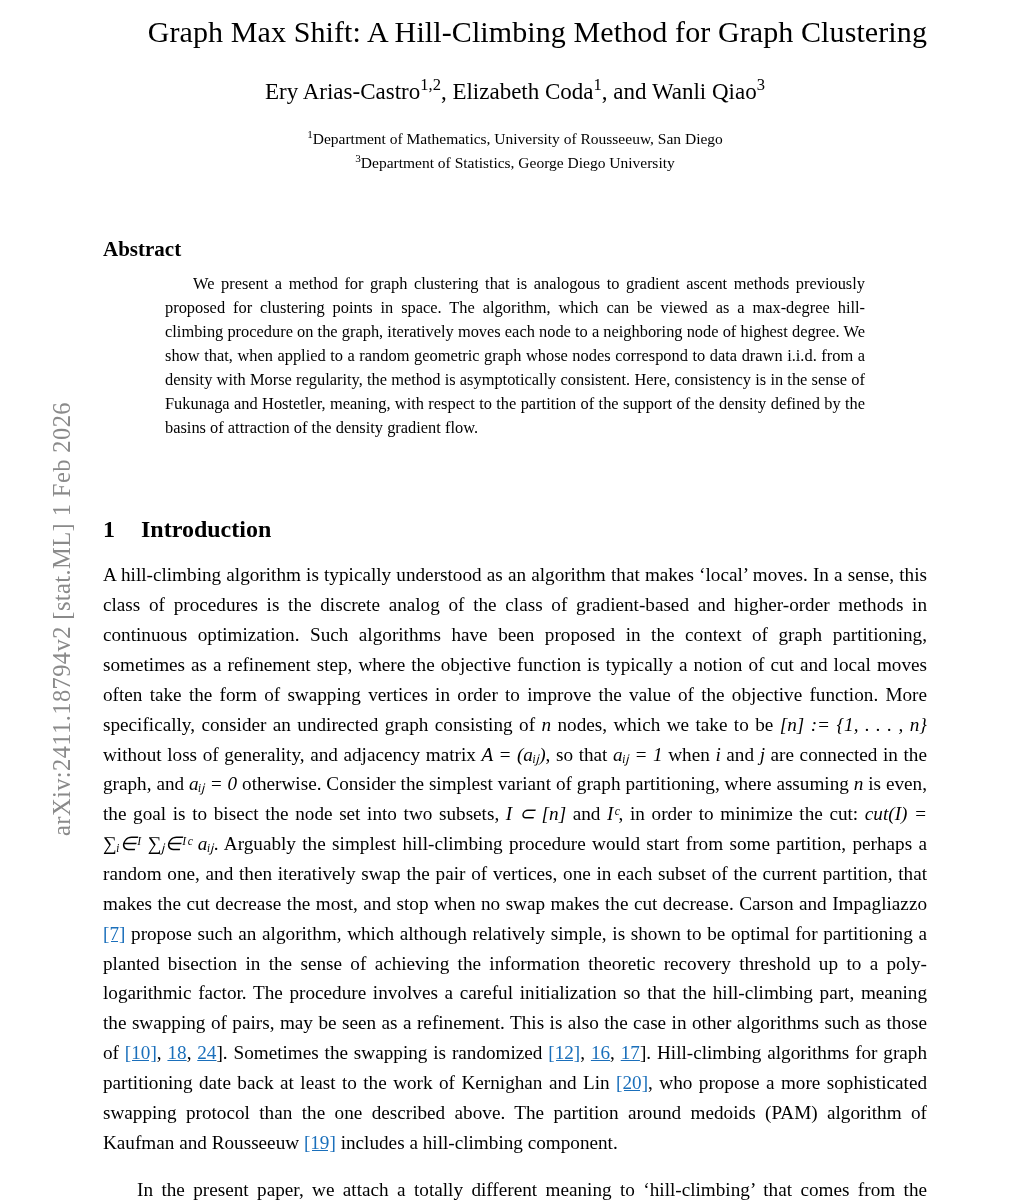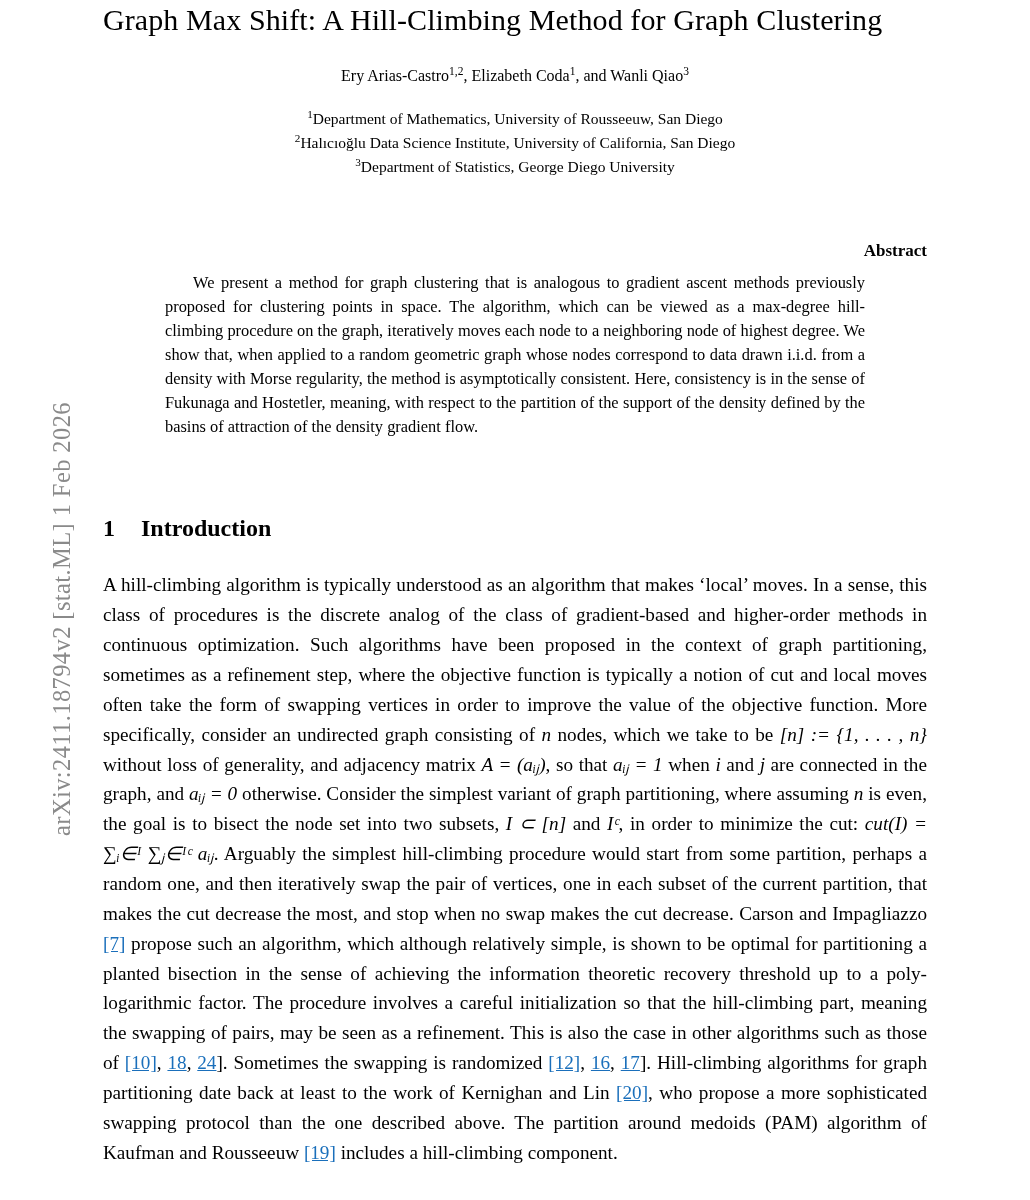--- a/index.html
+++ b/index.html
@@ -37,69 +37,69 @@
     white-space: nowrap;
   }
   .content {
     position: absolute;
     left: 103px;
     top: 0;
     width: 824px;
   }
   .title {
     margin-top: 0;
-    padding-top: 2px;
+    padding-top: 14px;
     font-size: 30px;
-    text-align: left;
+    text-align: right;
     line-height: 1.22;
     font-weight: normal;
     letter-spacing: 0.1px;
   }
   .authors {
     margin-top: 28px;
-    font-size: 16px;
+    font-size: 23px;
     text-align: center;
   }
   .affils {
     margin-top: 22px;
     font-size: 15.5px;
     text-align: center;
     line-height: 1.55;
   }
   sup {
     font-size: 0.72em;
     vertical-align: super;
     line-height: 0;
   }
   .abstract-head {
     margin-top: 62px;
-    text-align: right;
+    text-align: left;
     font-weight: bold;
-    font-size: 17px;
+    font-size: 21px;
   }
   .abstract-body {
     margin: 10px auto 16px auto;
     width: 700px;
     font-size: 16.4px;
     line-height: 1.47;
     text-align: justify;
     text-indent: 28px;
     hyphens: auto;
   }
   .section-head {
     margin-top: 76px;
     font-size: 24px;
     font-weight: bold;
   }
   .section-head .num {
     display: inline-block;
     min-width: 38px;
   }
   .body-par {
-    margin-top: 28px;
+    margin-top: 17px;
     font-size: 19.2px;
     line-height: 1.555;
     text-align: justify;
     hyphens: auto;
   }
   .body-par.indent {
     text-indent: 34px;
   }
   .cite {
     color: #1a6fbb;
@@ -116,21 +116,20 @@
   <div class="content">
 
     <div class="title">Graph Max Shift: A Hill-Climbing Method for Graph Clustering</div>
 
     <div class="authors">
       <span>Ery Arias-Castro</span><sup>1,2</sup><span>, </span><span>Elizabeth Coda</span><sup>1</sup><span>, and </span><span>Wanli Qiao</span><sup>3</sup>
     </div>
 
     <div class="affils">
       <div><sup>1</sup><span>Department of Mathematics, University of Rousseeuw, San Diego</span></div>
-      <div><sup>2</sup><span>Halıcıoğlu Data Science Institute, University of California, San Diego</span></div>
       <div><sup>3</sup><span>Department of Statistics, George Diego University</span></div>
     </div>
 
     <div class="abstract-head">Abstract</div>
     <div class="abstract-body">We present a method for graph clustering that is analogous to gradient ascent methods previously proposed for clustering points in space. The algorithm, which can be viewed as a max-degree hill-climbing procedure on the graph, iteratively moves each node to a neighboring node of highest degree. We show that, when applied to a random geometric graph whose nodes correspond to data drawn i.i.d. from a density with Morse regularity, the method is asymptotically consistent. Here, consistency is in the sense of Fukunaga and Hostetler, meaning, with respect to the partition of the support of the density defined by the basins of attraction of the density gradient flow.</div>
 
     <div class="section-head">
       <span class="num">1</span><span>Introduction</span>
     </div>
 

